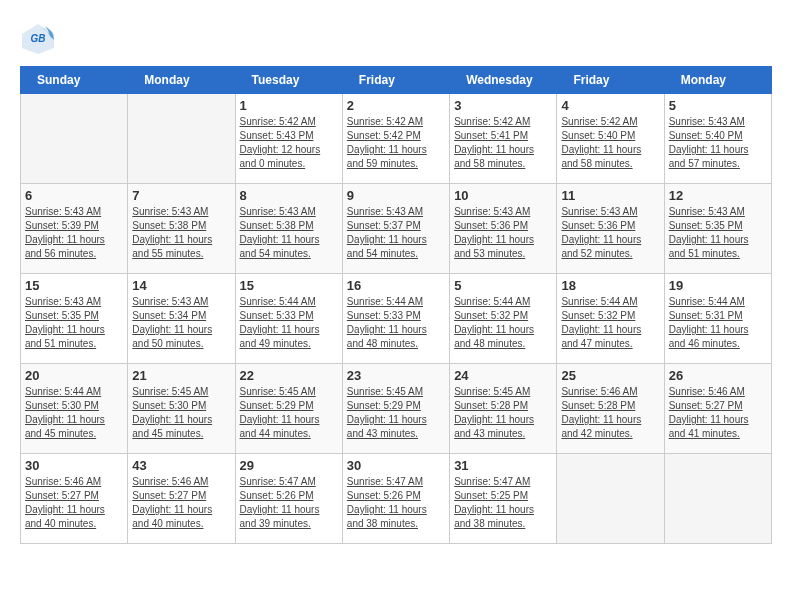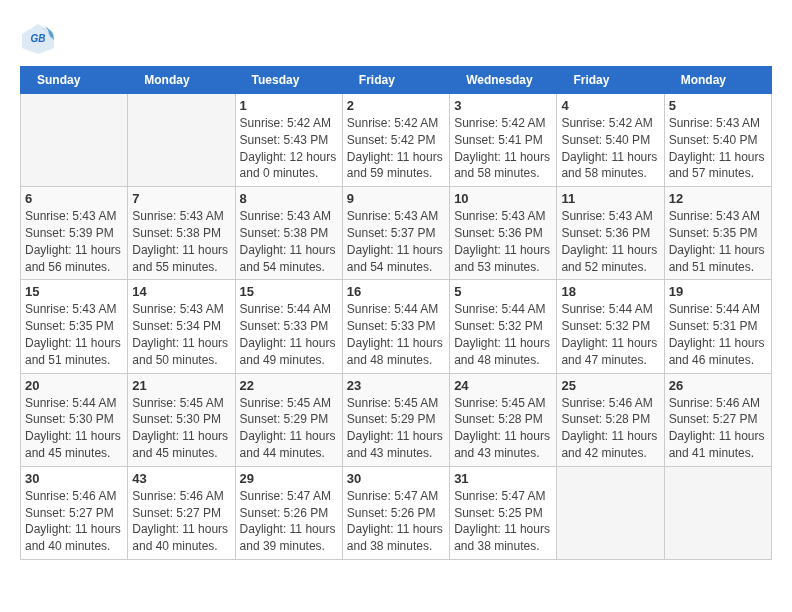--- a/index.html
+++ b/index.html
@@ -75,23 +75,24 @@
       background: #f9f9f9;
     }
     .day-number {
       font-size: 13px;
       font-weight: bold;
       color: #333;
       display: block;
       margin-bottom: 2px;
     }
     .day-info {
-      font-size: 12px;
+      font-size: 10px;
       color: #444;
       line-height: 1.4;
+      text-decoration: underline;
     }
     .row-alt td {
       background: #f5f5f5;
     }
   </style>
 </head>
 <body>
 
 <div class="header">
   <div class="logo">

